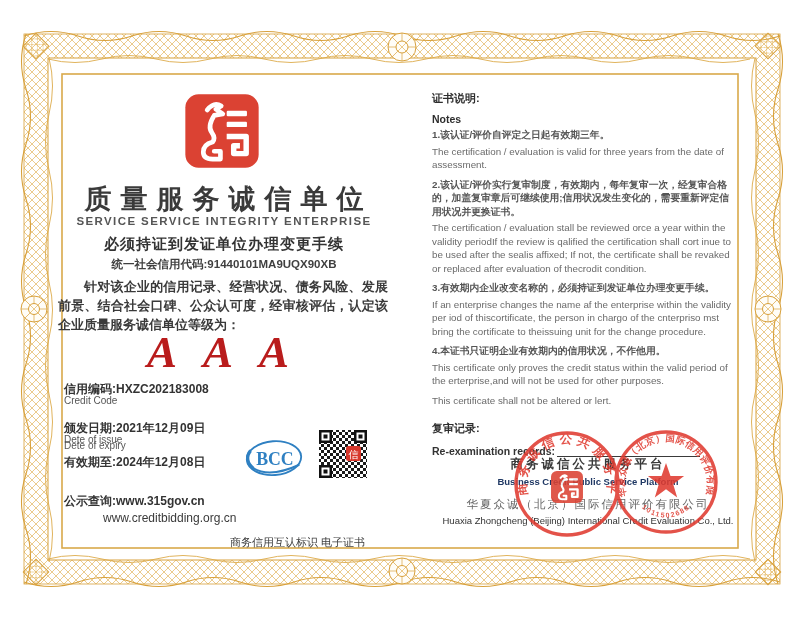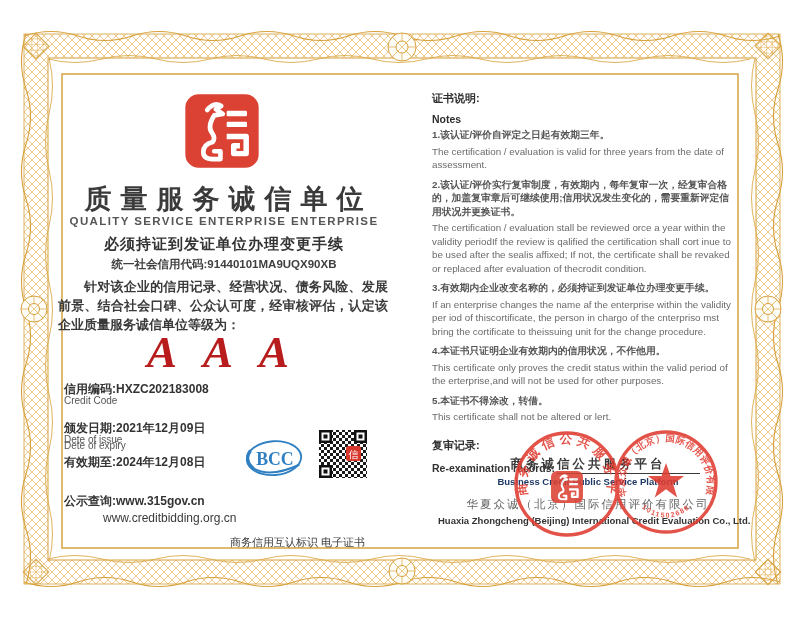--- a/index.html
+++ b/index.html
@@ -43,21 +43,21 @@
   .notes p.en { font-size:9.8px; color:#6a6a6a; line-height:13.5px; margin:0 0 6px;}
   .reexam-zh { font-size:11px; font-weight:bold; color:#2e2e2e; margin-top:14px;}
   .reexam-row { display:flex; align-items:flex-end; margin-top:9px; margin-right:36px;
     font-size:10.5px; font-weight:bold; color:#333; }
   .reexam-row .line { flex:1; border-bottom:1.3px solid #3a3a3a; height:12px; margin-left:2px;}
   
   .issuer { left:438px; top:456px; width:300px; text-align:center; z-index:2;}
   .issuer .pzh { font-size:12.5px; font-weight:bold; letter-spacing:3px; color:#3a3a3a; white-space:nowrap;}
   .issuer .pen { font-size:9.5px; font-weight:bold; color:#1f3864; margin-top:3px; white-space:nowrap;}
   .issuer .czh { font-size:11.5px; color:#666; letter-spacing:2px; margin-top:10px; white-space:nowrap;}
-  .issuer .cen { font-size:9.5px; font-weight:bold; color:#333; margin-top:3px; white-space:nowrap;}
+  .issuer .cen { font-size:9.5px; font-weight:normal; color:#333; margin-top:3px; white-space:nowrap;}
   .seals { left:498px; top:424px; width:232px; height:128px; z-index:3; opacity:.88;}
   svg { display:block; }
 </style>
 </head>
 <body>
 
 <svg class="abs" style="left:0;top:0;" width="800" height="640" viewBox="0 0 800 640">
   <defs>
     <pattern id="net" width="8" height="8" patternUnits="userSpaceOnUse">
       <path d="M0 8 L8 0 M0 0 L8 8" stroke="#e3b55c" stroke-width="0.7" fill="none"></path>
@@ -126,21 +126,21 @@
   </g>
 </svg>
 
 <div class="abs logo-box">
   <svg width="78" height="78" viewBox="0 0 100 100">
       <use href="#xinlogo"></use>
     </svg>
 </div>
 
 <div class="abs title-zh">质量服务诚信单位</div>
-<div class="abs title-en">QUALITY SERVICE ENTERPRISE ENTERPRISE</div>
+<div class="abs title-en">SERVICE SERVICE INTEGRITY ENTERPRISE</div>
 <div class="abs company">必须持证到发证单位办理变更手续</div>
 <div class="abs uscc">统一社会信用代码:91440101MA9UQX90XB</div>
 <div class="abs para">针对该企业的信用记录、经营状况、债务风险、发展前景、结合社会口碑、公众认可度，经审核评估，认定该企业质量服务诚信单位等级为：</div>
 <div class="abs grade">AAA</div>
 
 <div class="abs fld-zh f1">信用编码:HXZC202183008</div>
 <div class="abs fld-en f1e">Credit Code</div>
 <div class="abs fld-zh f2">颁发日期:2021年12月09日</div>
 <div class="abs fld-en f2e">Dete of issue</div>
 <div class="abs fld-zh f3">有效期至:2024年12月08日</div>
@@ -193,21 +193,20 @@
   <div class="h2">Notes</div>
 
   <p class="zh">1.该认证/评价自评定之日起有效期三年。</p>
   <p class="en">The certification / evaluation is valid for three years from the date of assessment.</p>
   <p class="zh">2.该认证/评价实行复审制度，有效期内，每年复审一次，经复审合格的，加盖复审章后可继续使用;信用状况发生变化的，需要重新评定信用状况并更换证书。</p>
   <p class="en">The certification / evaluation stall be reviewed orce a year within the validity periodIf the review is qalified the certification shall cort inue to be used after the sealis affixed; If not, the certificate shall be revaked or replaced after evaluation of thecrodit condition.</p>
   <p class="zh">3.有效期内企业改变名称的，必须持证到发证单位办理变更手续。</p>
   <p class="en">If an enterprise changes the name af the enterprise within the validity per iod of thiscortificate, the person in chargo of the cnterpriso mst bring the cortificate to theissuing unit for the change procedure.</p>
   <p class="zh">4.本证书只证明企业有效期内的信用状况，不作他用。</p>
   <p class="en">This certificate only proves the credit status within the valid period of the erterprise,and will not be used for other purposes.</p>
-  <p class="zh">5.本证书不得涂改，转借。</p>
   <p class="en">This certificate shall not be altered or lert.</p>
 
   <div class="reexam-zh">复审记录:</div>
   <div class="reexam-row">
     <span>Re-examination records:</span>
     <div class="line"></div>
   </div>
 </div>
 
 <div class="abs issuer">

